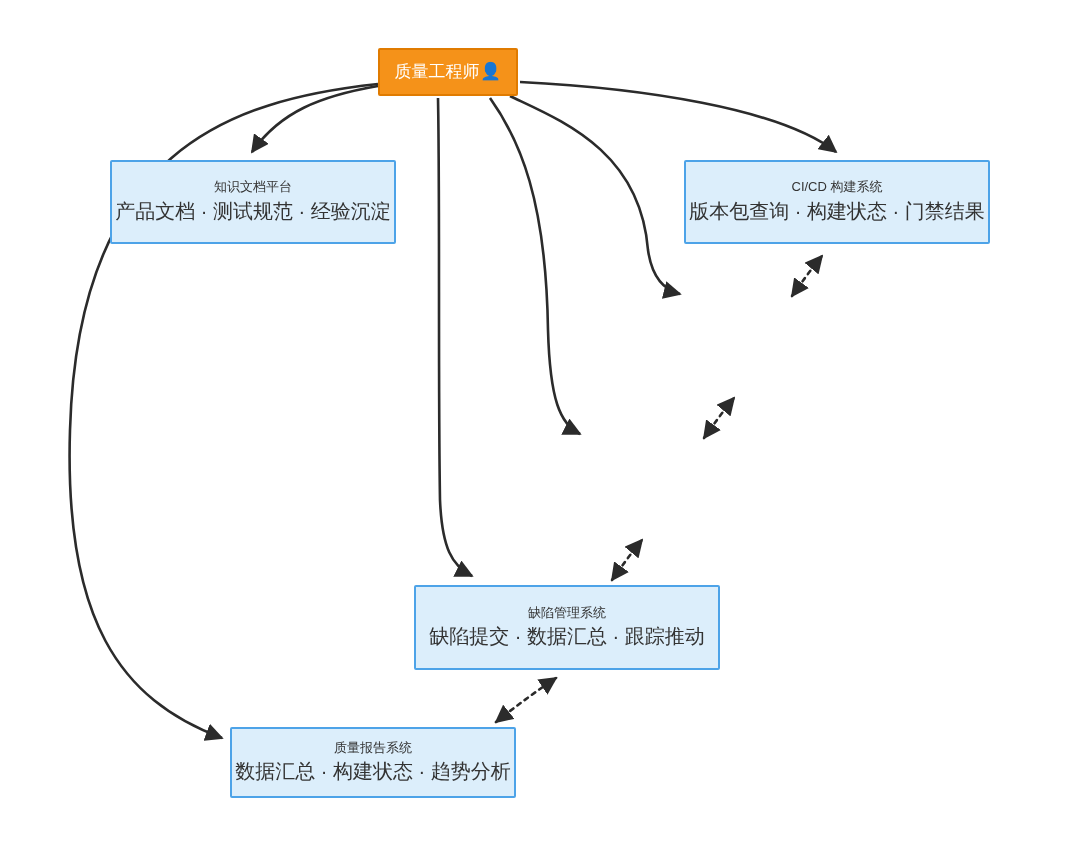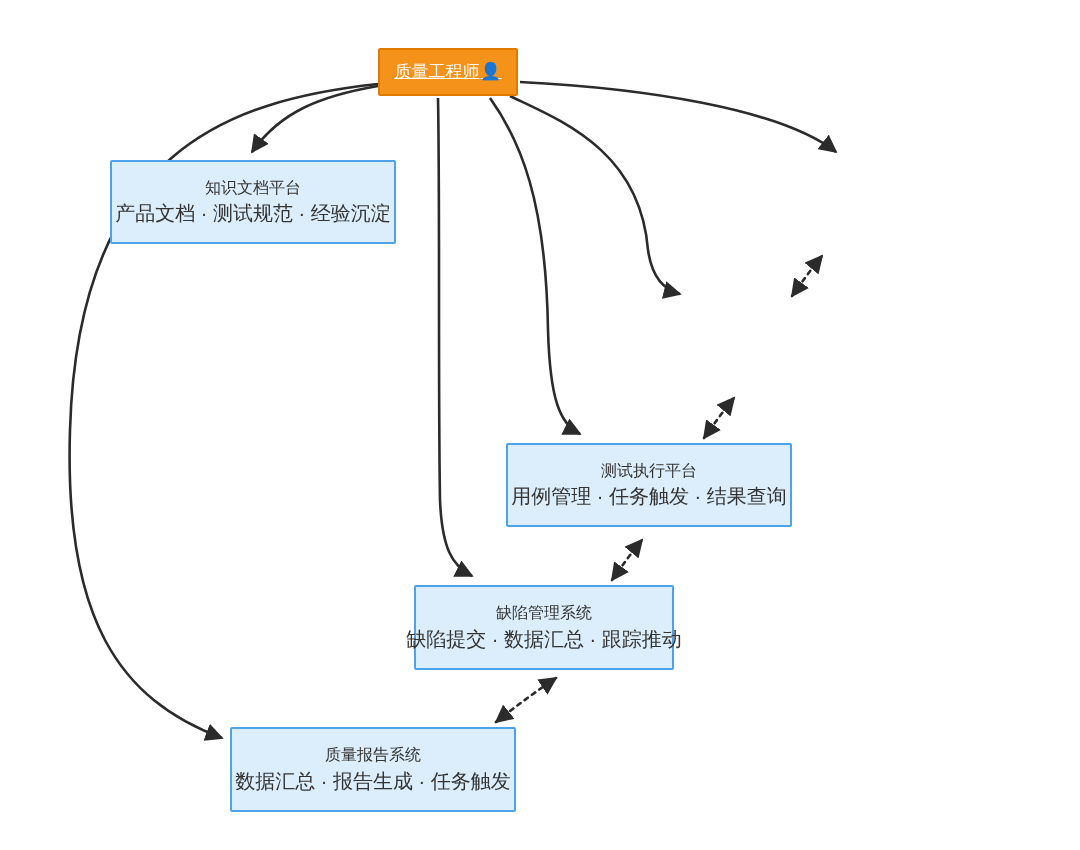--- a/index.html
+++ b/index.html
@@ -38,24 +38,23 @@
     background: #dceefb;
     border: 2px solid #4da3e8;
     border-radius: 2px;
     color: #333333;
   }
   .node.actor {
     background: #f59219;
     border: 2px solid #e07b00;
     border-radius: 2px;
     color: #ffffff;
-    text-decoration: underline;
   }
   .node-title {
-    font-size: 16px;
+    font-size: 13px;
     white-space: nowrap;
     text-align: right;
   }
   .node-sub {
     font-size: 20px;
     white-space: nowrap;
   }
   .actor-title {
     font-size: 17px;
     white-space: nowrap;
@@ -112,30 +111,30 @@
       <span>质量工程师</span>
       <span class="actor-icon">👤</span>
     </div>
   </div>
 
   <div class="node system" style="left:110px; top:160px; width:286px; height:84px;">
     <div class="node-title">知识文档平台</div>
     <div class="node-sub">产品文档 · 测试规范 · 经验沉淀</div>
   </div>
 
+  <div class="node system" style="left:684px; top:160px; width:306px; height:84px;">
+    <div class="node-title">CI/CD 构建系统</div>
+    <div class="node-sub">版本包查询 · 构建状态 · 门禁结果</div>
+  </div>
 
 
-  <div class="node system" style="left:506px; top:443px; width:286px; height:84px;">
-    <div class="node-title">测试执行平台</div>
-    <div class="node-sub">用例管理 · 任务触发 · 结果查询</div>
-  </div>
 
-  <div class="node system" style="left:414px; top:585px; width:260px; height:85px;">
+  <div class="node system" style="left:414px; top:585px; width:306px; height:85px;">
     <div class="node-title">缺陷管理系统</div>
     <div class="node-sub">缺陷提交 · 数据汇总 · 跟踪推动</div>
   </div>
 
-  <div class="node system" style="left:230px; top:727px; width:286px; height:85px;">
+  <div class="node system" style="left:230px; top:727px; width:286px; height:71px;">
     <div class="node-title">质量报告系统</div>
-    <div class="node-sub">数据汇总 · 报告生成 · 任务触发</div>
+    <div class="node-sub">数据汇总 · 构建状态 · 趋势分析</div>
   </div>
 
 </div>
 
 </body></html>

